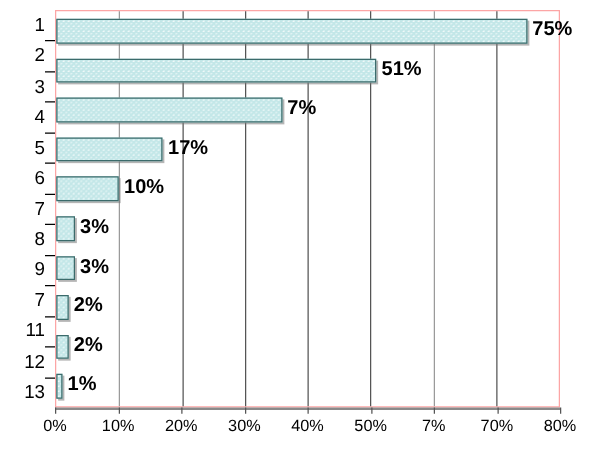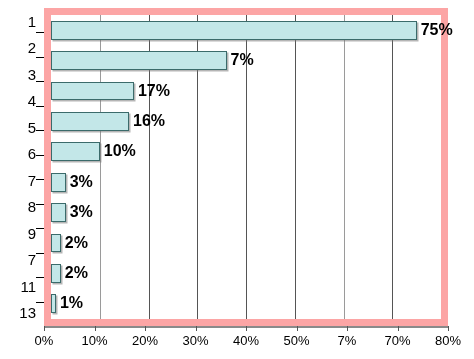--- a/index.html
+++ b/index.html
@@ -9,21 +9,21 @@
   #chart-root{position:relative;width:474px;height:359px;background:#fff;}
 
   
   #cat-labels{position:absolute;left:0;top:8px;width:40px;height:318px;
               display:flex;flex-direction:column;}
   .cat-label{flex:1 1 0;display:flex;align-items:center;justify-content:flex-end;
              padding-right:4px;font-size:15px;color:#000;line-height:1;}
 
   
   #plot-frame{position:absolute;left:44px;top:8px;width:404px;height:318px;
-              border:7px solid #fca5a5;box-sizing:border-box;background:#fff;}
+              border:1px solid #fca5a5;box-sizing:border-box;background:#fff;}
 
   
   .gridline{position:absolute;top:0;bottom:0;width:1px;background:#555;}
   .gridline.soft{background:#9a9a9a;}
 
   
   #bars-layer{position:absolute;left:0;top:0;right:0;bottom:0;
               display:flex;flex-direction:column;}
   .bar-row{flex:1 1 0;position:relative;display:flex;align-items:center;}
   .bar{position:relative;height:62%;box-sizing:border-box;
@@ -60,20 +60,21 @@
       <div class="cat-label">2</div>
       <div class="cat-label">3</div>
       <div class="cat-label">4</div>
       <div class="cat-label">5</div>
       <div class="cat-label">6</div>
       <div class="cat-label">7</div>
       <div class="cat-label">8</div>
       <div class="cat-label">9</div>
       <div class="cat-label">7</div>
       <div class="cat-label">11</div>
+      <div class="cat-label">12</div>
       <div class="cat-label">13</div>
     </div>
 
   <div id="y-ticks">
       <div class="ytick" style="top: 7.69231%;"></div>
       <div class="ytick" style="top: 15.3846%;"></div>
       <div class="ytick" style="top: 23.0769%;"></div>
       <div class="ytick" style="top: 30.7692%;"></div>
       <div class="ytick" style="top: 38.4615%;"></div>
       <div class="ytick" style="top: 46.1538%;"></div>
@@ -95,32 +96,32 @@
         <div class="gridline soft" style="left: 75%;"></div>
         <div class="gridline" style="left: 87.5%;"></div>
       </div>
     <div id="bars-layer">
         <div class="bar-row">
           <div class="bar" style="width: 93.75%;">
             <span class="bar-value">75%</span>
           </div>
         </div>
         <div class="bar-row">
+          <div class="bar" style="width: 63.75%;">
+            <span class="bar-value">51%</span>
+          </div>
+        </div>
+        <div class="bar-row">
           <div class="bar" style="width: 45%;">
             <span class="bar-value">7%</span>
           </div>
         </div>
         <div class="bar-row">
           <div class="bar" style="width: 21.25%;">
             <span class="bar-value">17%</span>
-          </div>
-        </div>
-        <div class="bar-row">
-          <div class="bar" style="width: 20%;">
-            <span class="bar-value">16%</span>
           </div>
         </div>
         <div class="bar-row">
           <div class="bar" style="width: 12.5%;">
             <span class="bar-value">10%</span>
           </div>
         </div>
         <div class="bar-row">
           <div class="bar" style="width: 3.75%;">
             <span class="bar-value">3%</span>

